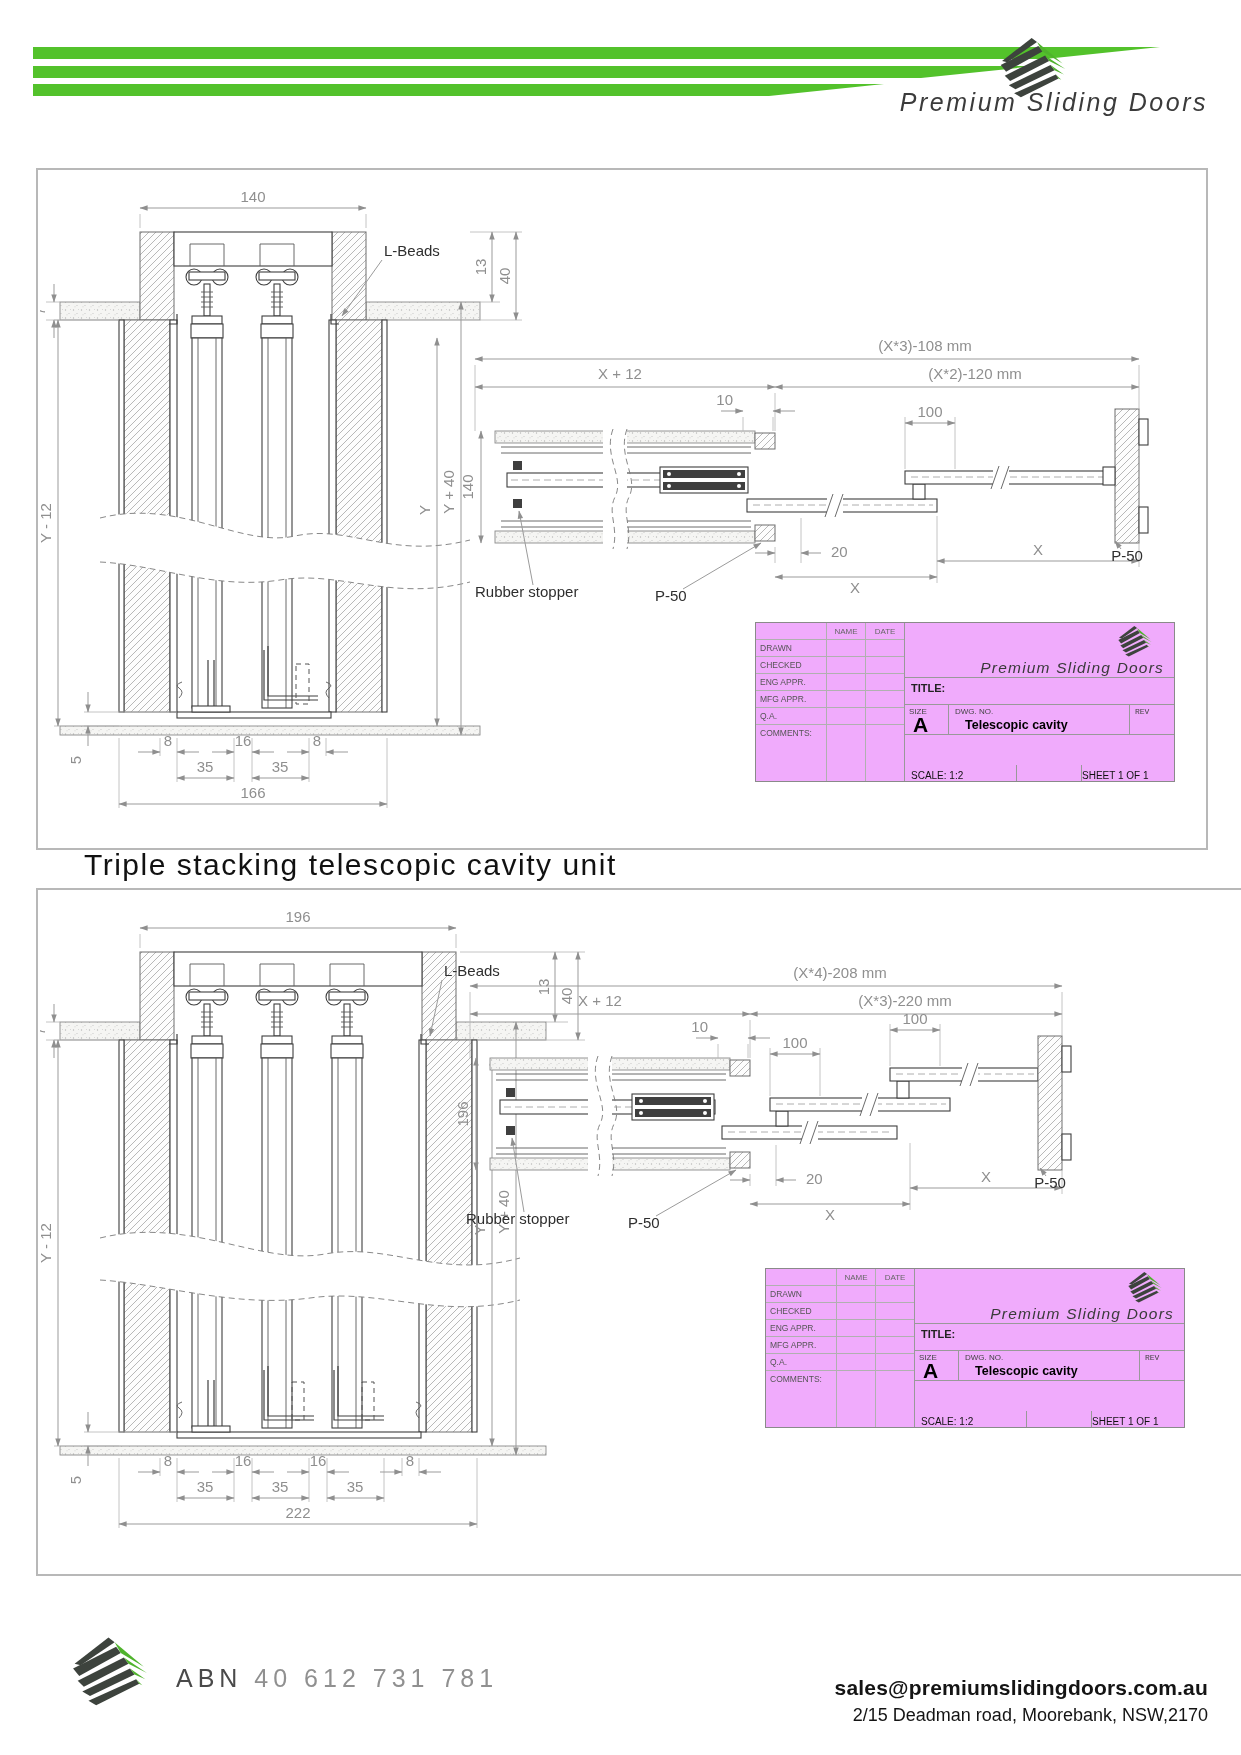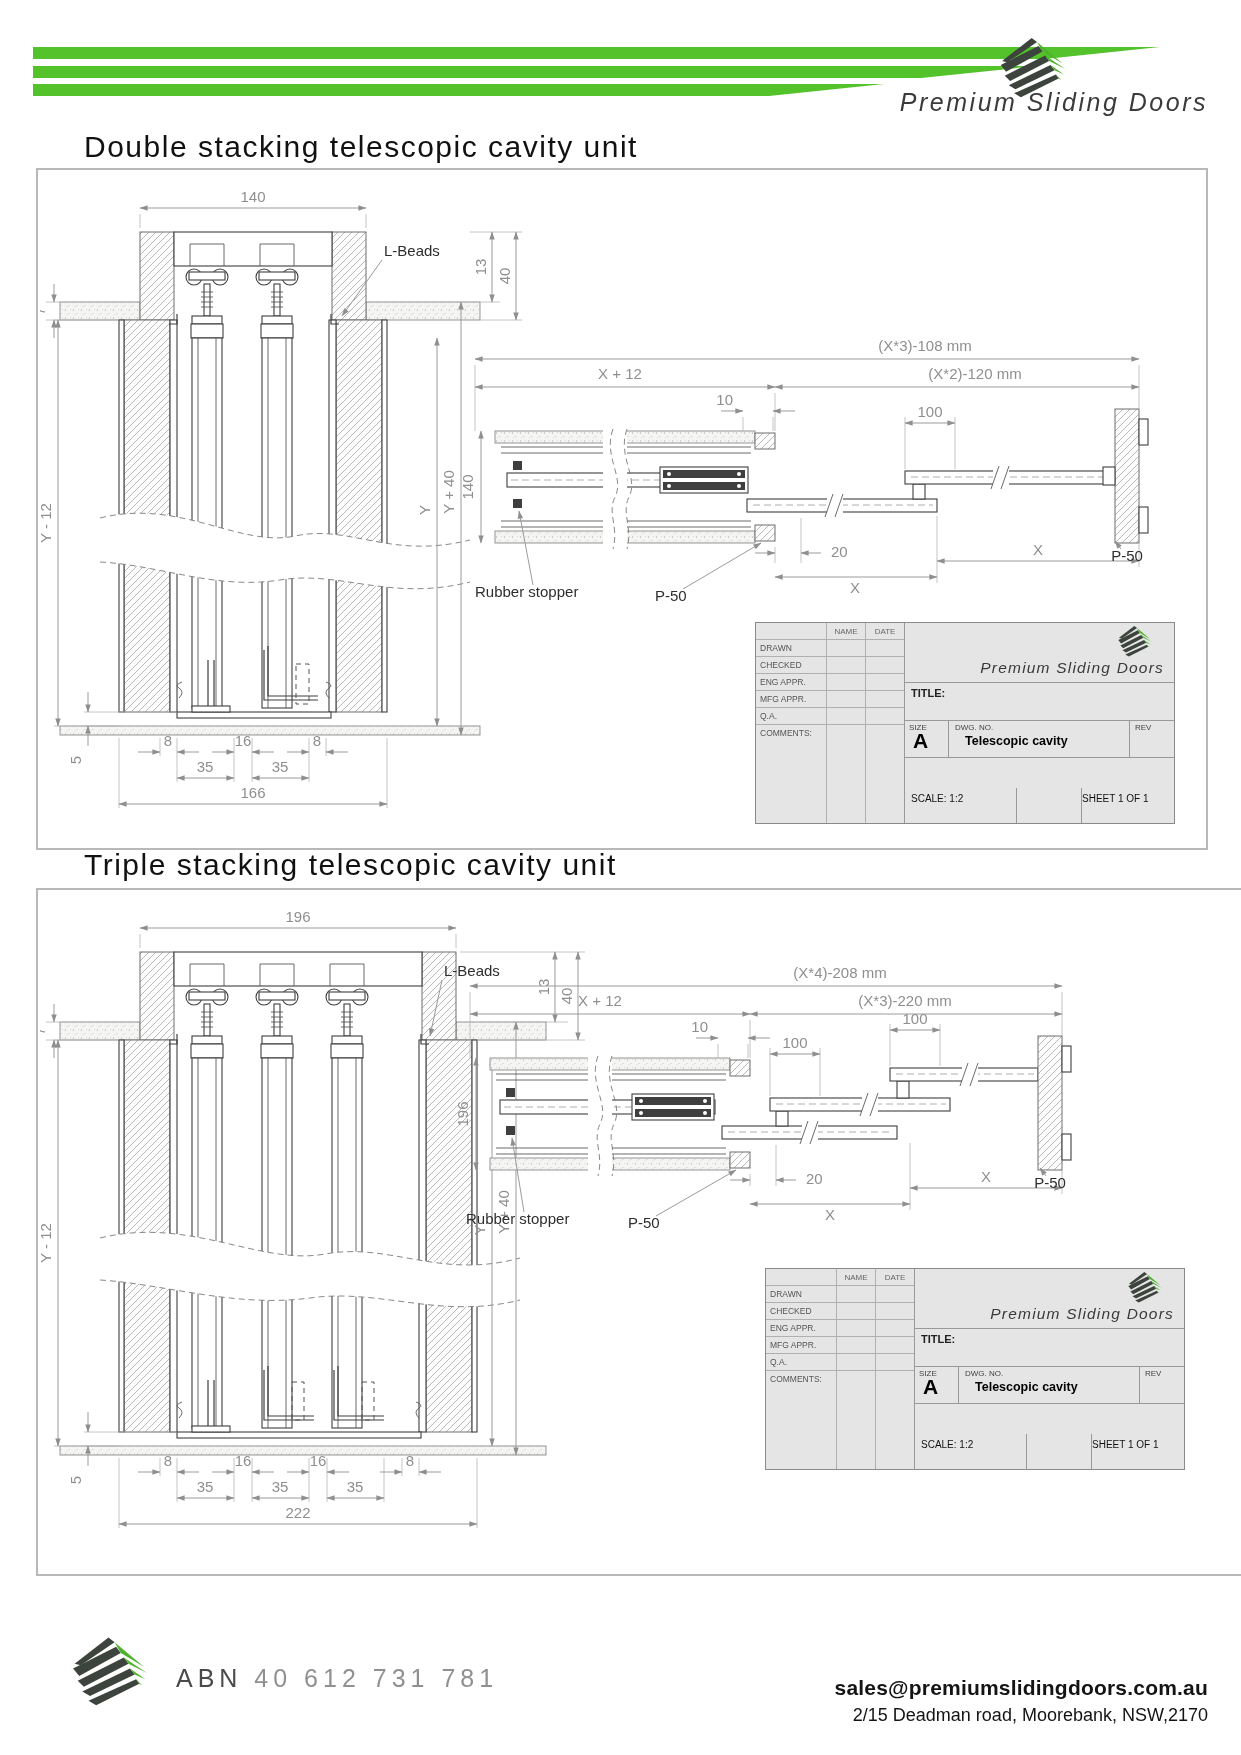--- a/index.html
+++ b/index.html
@@ -19,38 +19,38 @@
   .pl{stroke:#3f3f3f;stroke-width:1.2;fill:none;}
   .pl2{stroke:#5a5a5a;stroke-width:0.9;fill:none;}
   .plf{stroke:#3f3f3f;stroke-width:1.1;fill:#fff;}
   .hatch{fill:url(#hat);stroke:#6e6e6e;stroke-width:1;}
   .spk{fill:url(#spk);stroke:#8a8a8a;stroke-width:0.9;}
   .brk{stroke:#7a7a7a;stroke-width:0.9;fill:none;stroke-dasharray:6 4;}
   .dsh{stroke:#555;stroke-width:1;fill:none;stroke-dasharray:5 4;}
   .cln{stroke:#9a9a9a;stroke-width:0.8;fill:none;stroke-dasharray:7 4;}
   .dark{fill:#3f3f3f;stroke:none;}
   
-  .tb{position:absolute;display:flex;border:1.3px solid #8a8a8a;background:#e5e5e5;width:420px;height:202px;box-sizing:border-box;}
+  .tb{position:absolute;display:flex;border:1.3px solid #8a8a8a;background:#f0abfc;width:420px;height:160px;box-sizing:border-box;}
   .tb-table{width:148px;border-right:1px solid #999;display:flex;flex-direction:column;}
   .tb-row{display:flex;border-bottom:1px solid #b0b0b0;height:17px;box-sizing:border-box;}
   .tb-row.grow{flex:1;border-bottom:none;}
   .tb-c1{width:70px;font-size:8.5px;color:#555;padding:3px 0 0 4px;box-sizing:border-box;}
   .tb-c2{width:39px;border-left:1px solid #b0b0b0;font-size:8px;color:#666;text-align:center;padding-top:4px;box-sizing:border-box;}
   .tb-right{flex:1;display:flex;flex-direction:column;}
   .tb-brand{height:60px;border-bottom:1px solid #999;text-align:right;padding:3px 10px 0 0;box-sizing:border-box;}
   .tb-brand svg{width:58px;height:32px;display:inline-block;}
   .tb-brandname{font-style:italic;font-size:15.5px;color:#3a3a3a;letter-spacing:1.2px;margin-top:-3px;white-space:nowrap;}
   .tb-title{height:38px;border-bottom:1px solid #999;font-size:11px;color:#222;padding:4px 0 0 6px;box-sizing:border-box;font-weight:700;}
   .tb-size{height:37px;border-bottom:1px solid #999;display:flex;box-sizing:border-box;justify-content:space-between;}
   .tb-sizecell{width:44px;border-right:1px solid #999;box-sizing:border-box;padding:2px 0 0 4px;}
   .tb-lab{font-size:8px;color:#444;}
   .tb-A{font-size:21px;font-weight:700;color:#000;line-height:18px;padding-left:4px;}
   .tb-dwg{flex:1;border-right:1px solid #999;box-sizing:border-box;padding:2px 0 0 6px;}
   .tb-dwgv{font-size:12.5px;font-weight:700;color:#000;padding:2px 0 0 10px;}
-  .tb-rev{width:44px;box-sizing:border-box;padding:2px 0 0 5px;font-size:8px;color:#444;}
+  .tb-rev{width:44px;box-sizing:border-box;padding:2px 0 0 5px;font-size:8px;color:#444;font-family:Liberation Mono, monospace;}
   .tb-scale{flex:1;display:flex;font-size:10px;color:#111;margin-top:30px;}
   .tb-scL{width:112px;border-right:1px solid #999;padding:5px 0 0 6px;box-sizing:border-box;}
   .tb-scM{flex:1;border-right:1px solid #999;}
   .tb-scR{width:92px;padding:5px 6px 0 0;box-sizing:border-box;text-align:left;}
   
   .abn{position:absolute;left:176px;top:1664px;font-size:25px;letter-spacing:5px;white-space:nowrap;}
   .abn .lab{color:#4a4a4a;font-weight:500;}
   .abn .num{color:#909090;}
   .contact{position:absolute;left:741px;top:1648px;width:467px;text-align:right;color:#141414;margin-top:28px;}
   .contact .email{font-size:21px;font-weight:700;letter-spacing:0.2px;}
@@ -100,21 +100,20 @@
       <polygon points="33,47 1160,47 1045,59 33,59" fill="#53c22b"></polygon>
       <polygon points="33,66 1036,66 921,78 33,78" fill="#53c22b"></polygon>
       <polygon points="33,84 884,84 769,96 33,96" fill="#53c22b"></polygon>
     </svg>
     <svg class="abs" style="left:998;top:38px;left:998px" width="70" height="62">
       <use href="#psdlogo" width="70" height="62"></use>
     </svg>
     <div class="abs brand-word" style="left:740px;top:88px;width:468px;text-align:right;font-size:25px">Premium Sliding Doors</div>
   </div>
 
-  <div class="sec-title" style="top:130px">Double stacking telescopic cavity unit</div>
   <div class="panel" style="left:36px;top:168px;width:1168px;height:678px"></div>
 
   <svg class="abs sv" style="left:40px;top:180px" width="490" height="640" viewBox="0 0 490 640">
     <g>
       <rect class="spk" x="20" y="122" width="80" height="18"></rect>
       <rect class="spk" x="326" y="122" width="114" height="18"></rect>
     </g>
     <g>
       <rect class="hatch" x="100" y="52" width="34" height="88"></rect>
       <rect class="hatch" x="292" y="52" width="34" height="88"></rect>

